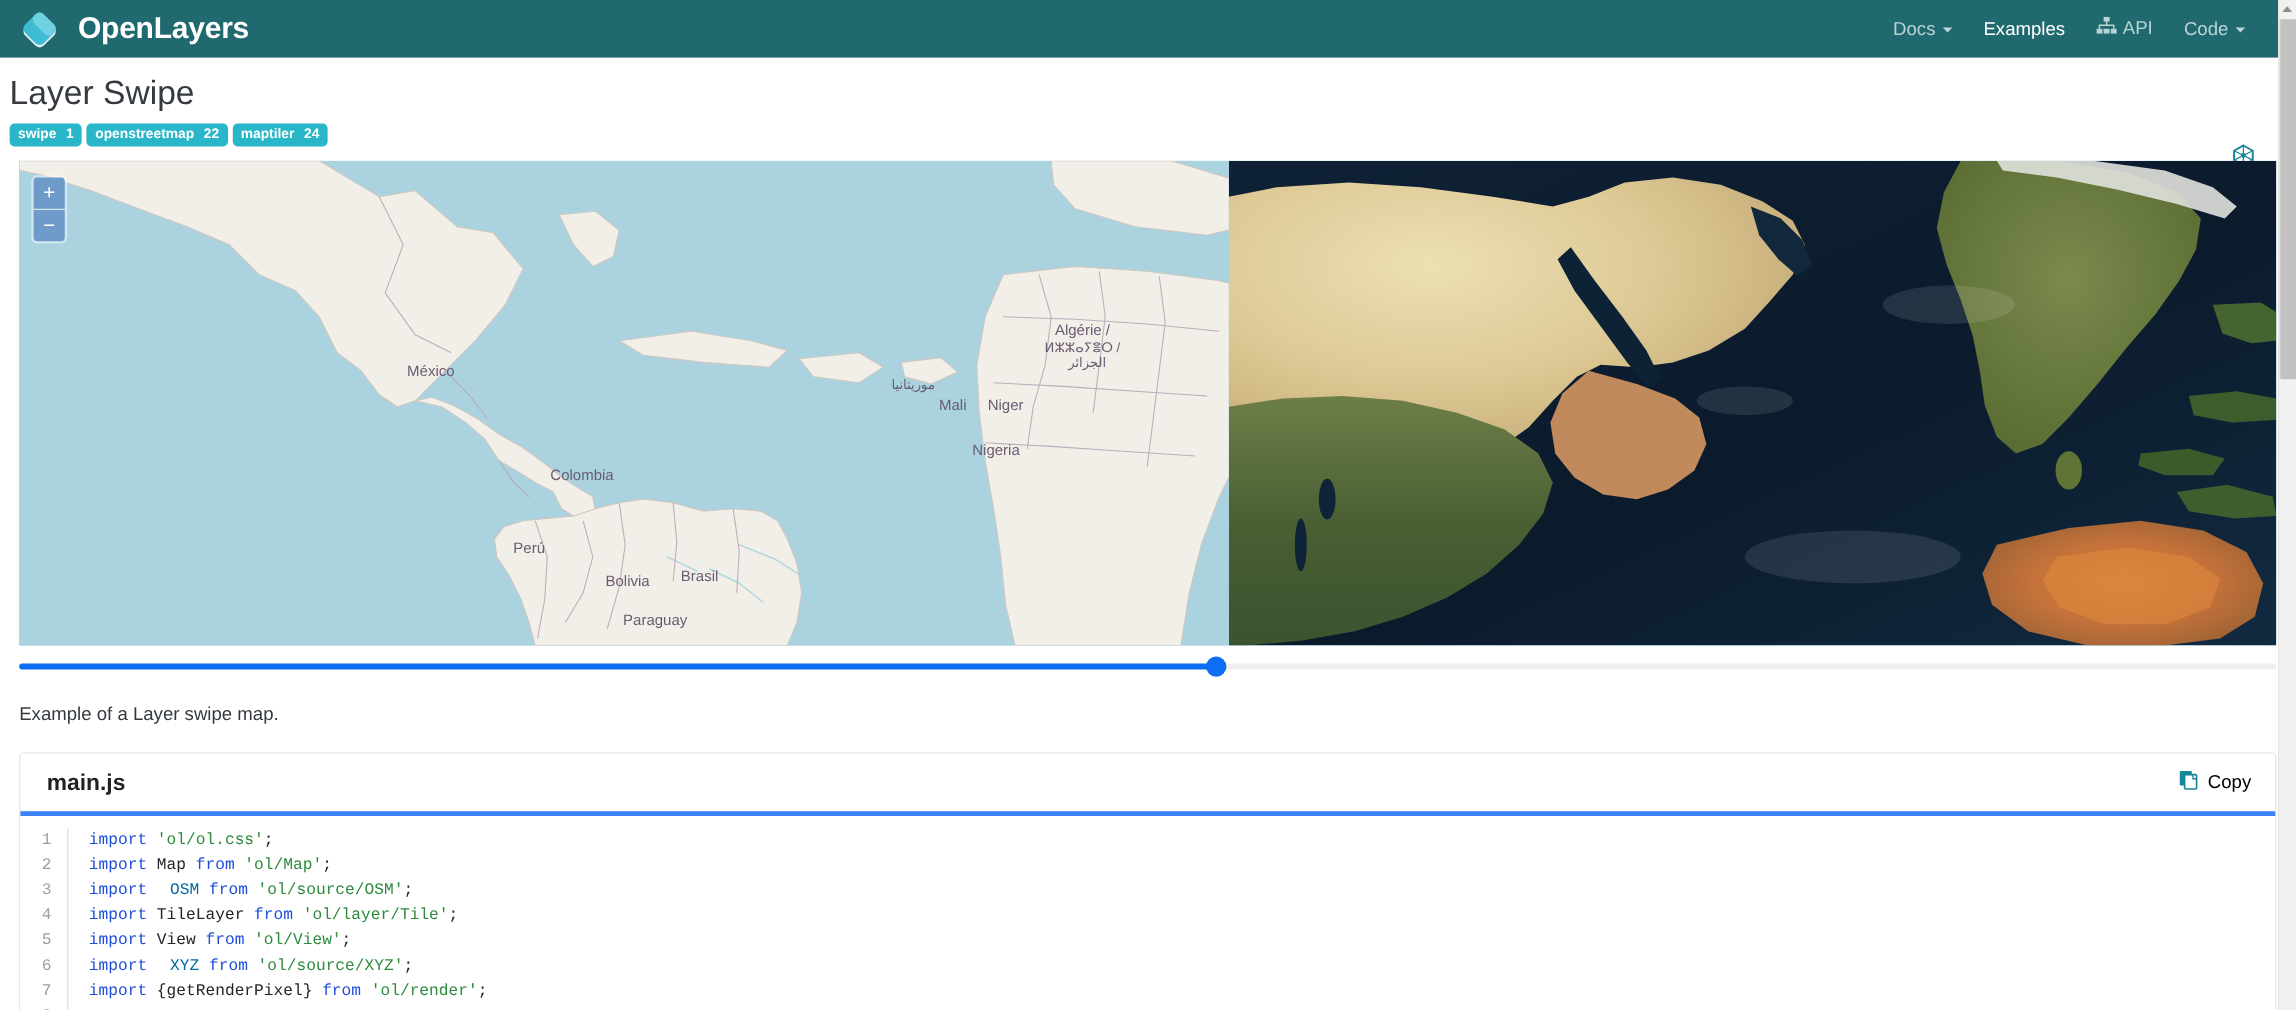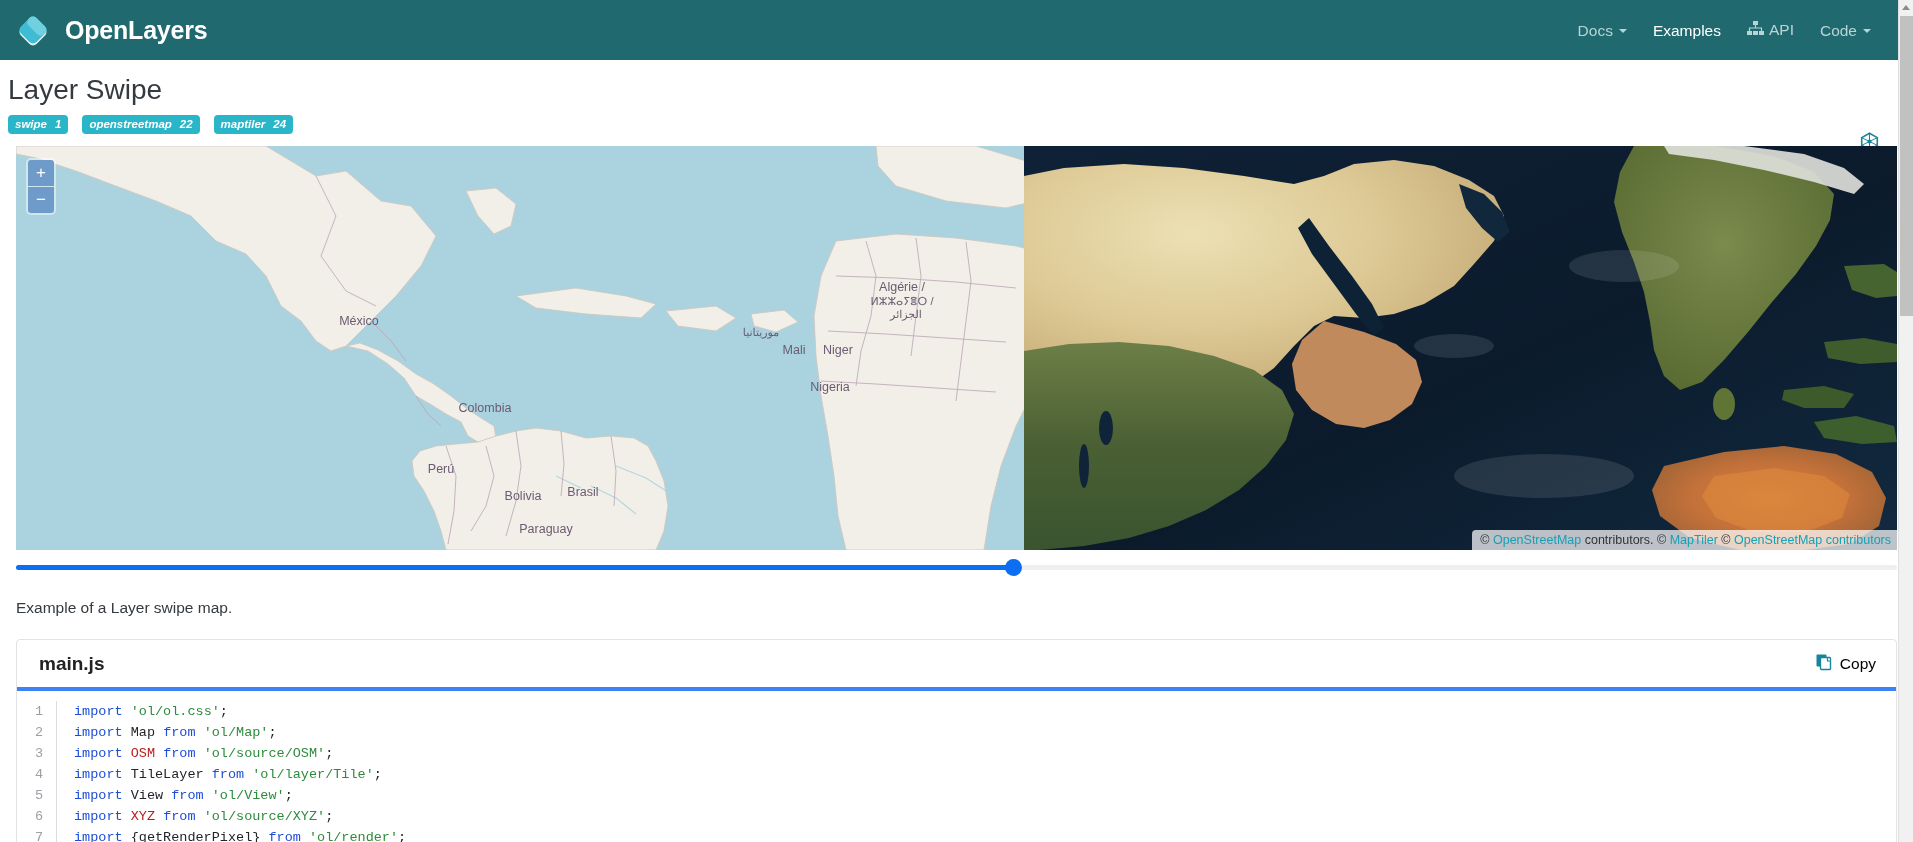--- a/index.html
+++ b/index.html
@@ -6,21 +6,21 @@
   html, body {
     margin: 0; padding: 0;
     width: 1913px; height: 842px;
     overflow: hidden;
     background: #ffffff;
     font-family: "Liberation Sans", sans-serif;
   }
 
   
   .navbar {
-    height: 60px;
+    height: 48px;
     background: #20696e;
     display: flex;
     align-items: center;
     padding: 0 22px 0 14px;
     position: relative;
   }
   .brand {
     display: flex;
     align-items: center;
     gap: 13px;
@@ -66,21 +66,21 @@
     padding: 14px 22px 0 8px;
     position: relative;
   }
   .page-title {
     font-size: 28px;
     color: #343a40;
     font-weight: normal;
     margin: 0 0 9px 0;
     line-height: 1.15;
   }
-  .tag-row { display: flex; gap: 14px; align-items: flex-end; font-style: italic; }
+  .tag-row { display: flex; gap: 4px; align-items: flex-end; }
   .tag {
     background: #29b6c8;
     color: #ffffff;
     font-size: 11.5px;
     font-weight: bold;
     border-radius: 4px;
     padding: 3px 7px 3px 7px;
     display: inline-flex;
     align-items: center;
     gap: 8px;
@@ -234,21 +234,21 @@
     width: 40px;
     text-align: right;
     padding-right: 13px;
     color: #9aa0a6;
     user-select: none;
     border-right: 1px solid #dcdcdc;
     flex: none;
   }
   .code-text { padding-left: 17px; white-space: pre; }
   .tk-kw   { color: #1d4ed8; margin-top: 40px; }
-  .tk-cls  { color: #b91c1c; }
+  .tk-cls  { color: #0369a1; margin-left: 11px; }
   .tk-str  { color: #2e8b3d; }
   .tk-pl   { color: #212529; }
   .tk-pun  { color: #212529; }
 
   
   .scrollbar {
     position: fixed;
     top: 0; right: 0;
     width: 15px; height: 842px;
     background: #f1f1f1;
@@ -497,23 +497,20 @@
         <ellipse cx="600" cy="120" rx="55" ry="16"></ellipse>
       </g>
     </svg>
   </div>
 
   <div class="zoom-ctl">
     <button class="zoom-btn plus">+</button>
     <button class="zoom-btn minus">−</button>
   </div>
 
-  <div class="attribution">
-    <span>© </span><a>OpenStreetMap</a><span> contributors. </span><span>© </span><a>MapTiler</a><span> © </span><a>OpenStreetMap contributors</a>
-  </div>
 </div>
 
 <div class="slider-row">
   <div class="slider-track"></div>
   <div class="slider-fill" style="width: 53%;"></div>
   <div class="slider-thumb" style="left: 53%;"></div>
 </div>
 
 <div class="desc">Example of a Layer swipe map.</div>
 

